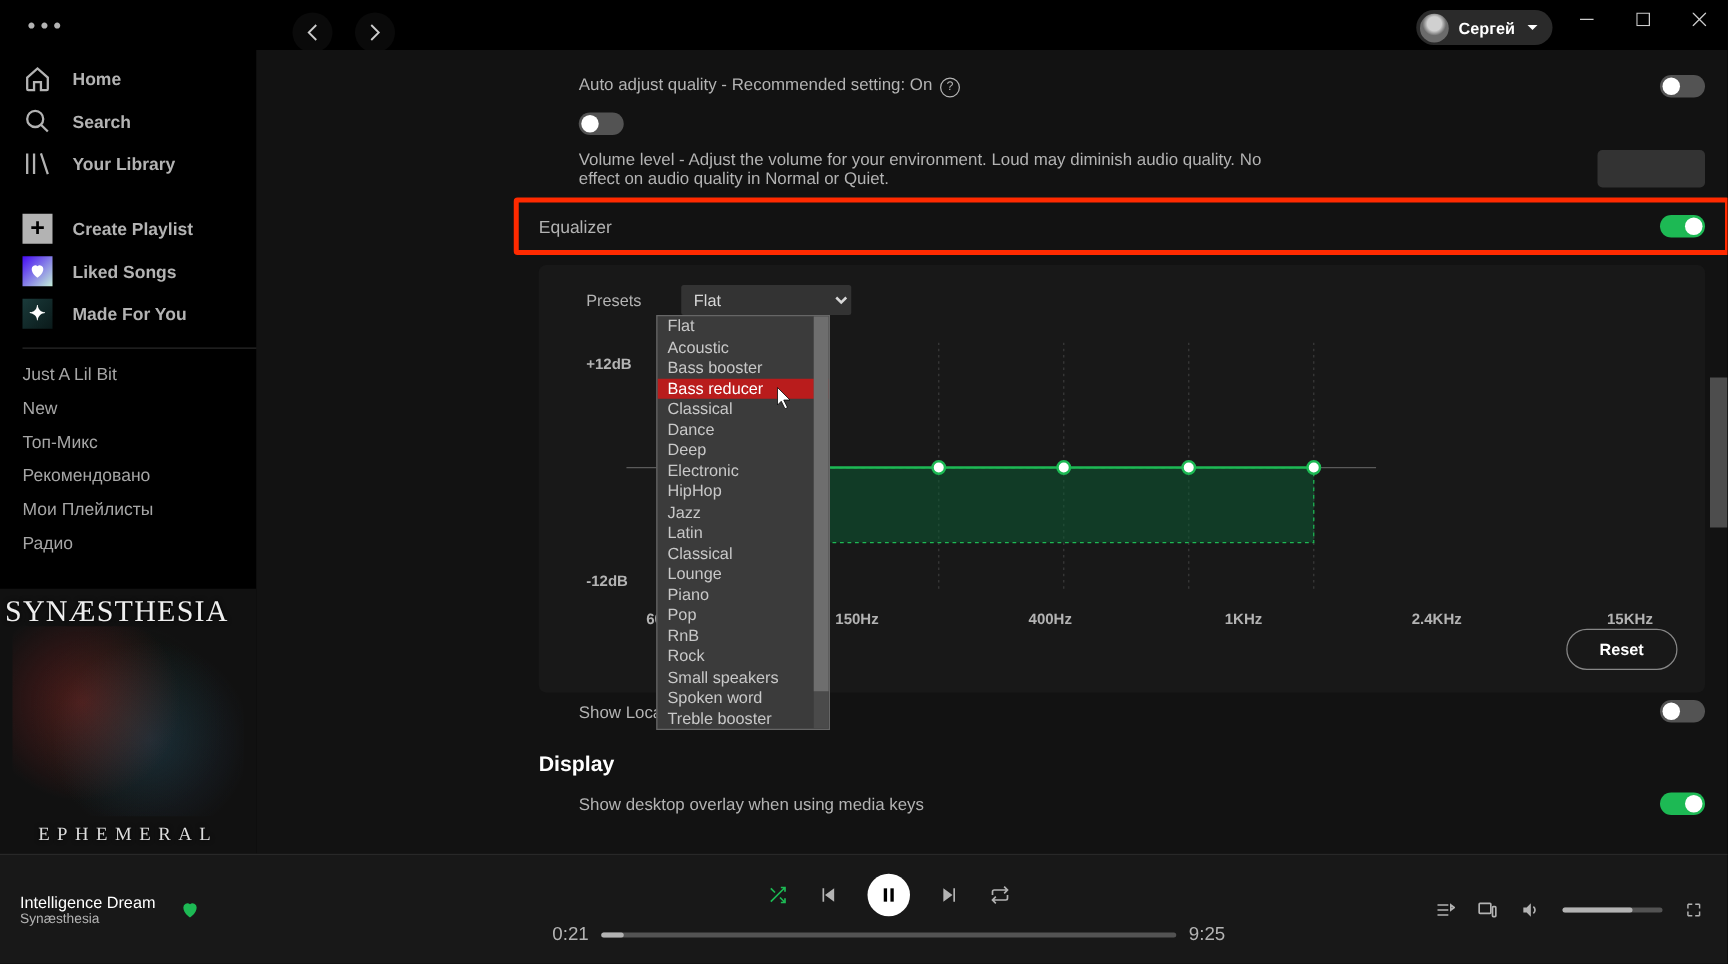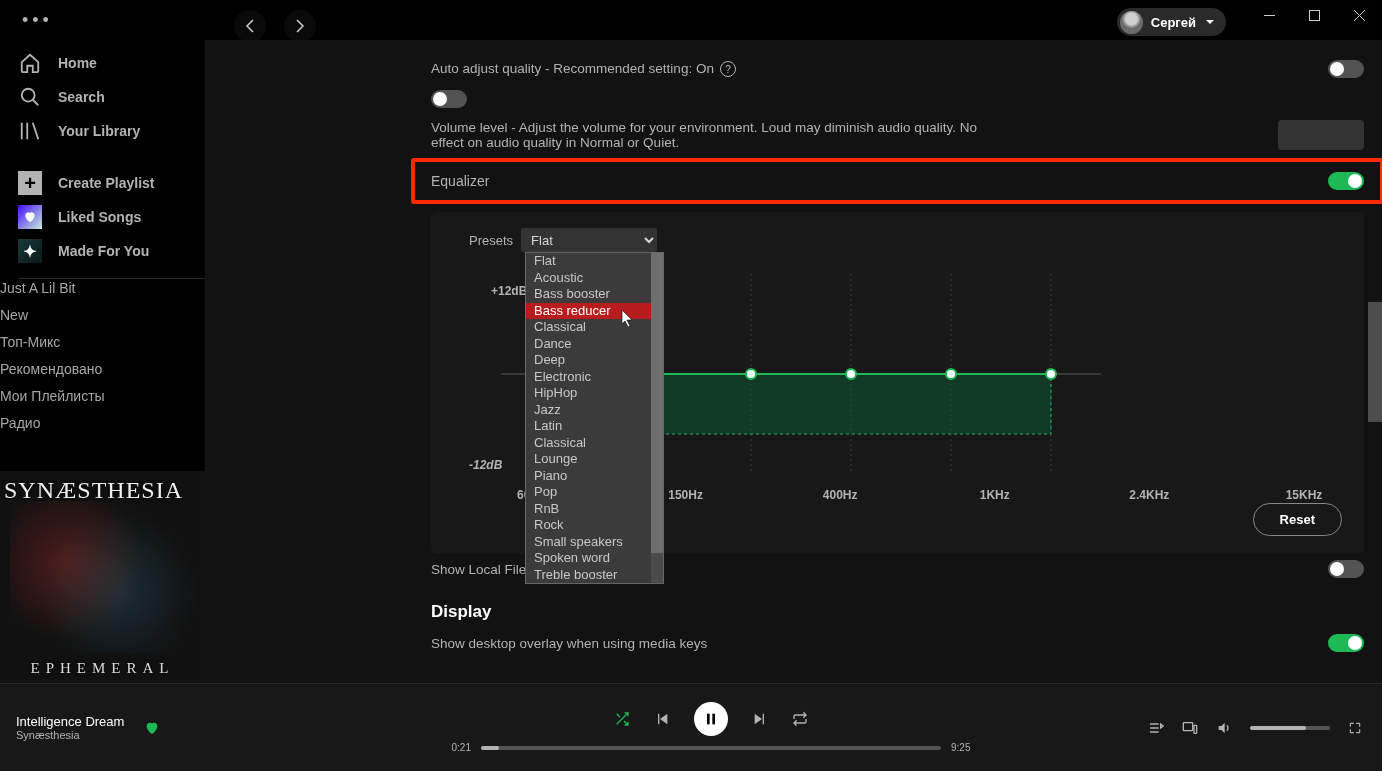--- a/index.html
+++ b/index.html
@@ -5,74 +5,74 @@
   * { margin:0; padding:0; box-sizing:border-box; font-family: -apple-system, "Segoe UI", Helvetica, Arial, sans-serif; }
   html,body { width:1382px; height:771px; background:#000; color:#b3b3b3; overflow:hidden; font-size:14px; }
   svg { display:block; }
 
   
   .titlebar { position:absolute; top:0; left:0; right:0; height:40px; background:#000; display:flex; align-items:center; }
   .titlebar .dots { margin-left:22px; color:#b3b3b3; font-size:18px; letter-spacing:4px; cursor:pointer;}
   .nav-btns { position:absolute; left:234px; top:10px; display:flex; gap:18px; }
   .nav-btns .circ { width:32px;height:32px;border-radius:50%;background:#0a0a0a;display:flex;align-items:center;justify-content:center;cursor:pointer;}
   .nav-btns svg { fill:#b3b3b3;}
-  .user-badge { position:absolute; right:156px; top:8px; height:28px; display:flex; align-items:center; background:#2a2a2a; border-radius:14px; padding:2px 10px 2px 3px; cursor:pointer;}
+  .user-badge { position:absolute; right:140px; top:8px; height:28px; display:flex; align-items:center; background:#2a2a2a; border-radius:14px; padding:2px 10px 2px 3px; cursor:pointer;}
   .user-badge .avatar { width:23px;height:23px;border-radius:50%;background:radial-gradient(circle at 50% 35%, #d0d0d0 30%, #6b6b6b 50%); margin-right:8px;}
   .user-badge .name { color:#fff; font-weight:700; font-size:13px;}
   .user-badge .chev { margin-left:8px; fill:#fff;}
   .wincontrols { position:absolute; right:0; top:0; height:30px; display:flex;}
   .wincontrols div { width:45px;height:30px;display:flex;align-items:center;justify-content:center;color:#ccc;cursor:pointer;}
 
   
   .sidebar { position:absolute; left:0; top:40px; width:240px; bottom:88px; background:#000; padding-top:6px; }
   .side-item { display:flex; align-items:center; height:34px; padding-left:18px; color:#b3b3b3; cursor:pointer; font-weight:700; font-size:14px;}
   .side-item .icon { width:24px; height:24px; margin-right:16px; display:flex; align-items:center; justify-content:center;}
   .side-block2 { margin-top:18px;}
   .side-block2 .sq { width:24px;height:24px;display:flex;align-items:center;justify-content:center;margin-right:16px;}
   .side-block2 .plus { background:#b3b3b3; color:#000; font-weight:700; font-size:20px; line-height:1;}
   .side-block2 .heart { background:linear-gradient(135deg,#450af5,#c4efd9);}
   .side-block2 .mfy { background:linear-gradient(135deg,#1a3a3a,#0a1a1a); color:#fff; font-size:16px;}
   .playlist-sep { height:1px; background:#282828; margin:10px 18px 8px;}
   .playlist-scroll { position:absolute; top:240px; left:0; right:0; bottom:212px; overflow:hidden;}
-  .playlist-scroll .pl { height:27px; display:flex; align-items:flex-start; justify-content:space-between; padding-right:18px; color:#a6a6a6; font-size:14px; cursor:pointer;}
+  .playlist-scroll .pl { height:27px; padding-left:18px; display:flex; align-items:flex-end; justify-content:space-between; padding-right:18px; color:#a6a6a6; font-size:14px; cursor:pointer;}
   .playlist-scroll .pl .chev { font-size:11px;color:#9a9a9a;}
   .pl-scrollbar { position:absolute; right:-2px; top:0; width:12px; height:100%; }
   .pl-scrollbar .thumb{ position:absolute;top:0;left:2px;width:8px;height:70px;background:#4d4d4d;}
   .album-art { position:absolute; left:0; bottom:0; width:205px; height:212px; background:#111;}
   .album-art .word1 { position:absolute; top:6px; left:4px; color:#eee; font-family:Georgia,serif; font-size:24px; letter-spacing:1px;text-shadow:0 0 4px #000;}
   .album-art .word2 { position:absolute; bottom:6px; left:0; right:0; text-align:center; color:#ddd; font-family:Georgia,serif; font-size:15px; letter-spacing:6px; text-shadow:0 0 4px #000;}
   .album-art .smear { position:absolute; inset:30px 10px 30px 10px; background:
       radial-gradient(circle at 30% 40%, rgba(200,60,60,0.3), transparent 50%),
       radial-gradient(circle at 60% 60%, rgba(60,90,120,0.35), transparent 55%),
       radial-gradient(circle at 50% 50%, rgba(30,60,40,0.4), transparent 65%);
       filter:contrast(1.2);
   }
 
   
   .main { position:absolute; left:205px; right:0; top:40px; bottom:88px; background:#121212; overflow:hidden;}
   .main-scrollbar { position:absolute; right:0; top:0; width:14px; height:100%; }
   .main-scrollbar .thumb { position:absolute; top:50%; height:120px; width:14px; background:#4d4d4d; transform:translateY(-50%);}
   .settings-col { position:absolute; left:226px; right:18px; top:0; bottom:0;}
 
-  .setting-row { display:flex; justify-content:space-between; align-items:center; padding:6px 0; font-size:13.5px; color:#b3b3b3;}
+  .setting-row { display:flex; justify-content:space-between; align-items:center; padding:6px 0; font-size:13.5px; color:#b3b3b3;margin-left:32px;}
   .setting-row .label { max-width:580px;}
   .toggle { width:36px; height:18px; border-radius:10px; position:relative; background:#535353; cursor:pointer; flex:none;}
   .toggle .knob { position:absolute; width:14px;height:14px;border-radius:50%;background:#fff; top:2px; left:2px;}
   .toggle.on { background:#1db954;}
   .toggle.on .knob { left:20px;}
 
   .q-icon { display:inline-flex; width:16px;height:16px; border:1.5px solid #b3b3b3; border-radius:50%; align-items:center; justify-content:center; font-size:10px; margin-left:6px; color:#b3b3b3;}
   .vol-select { width:86px; height:30px; background:#333; border-radius:4px;}
 
   .eq-highlight { border:4px solid #ff2a00; border-radius:3px; padding:10px 16px; margin:2px -20px 0 -20px; display:flex; justify-content:space-between; align-items:center;}
   .eq-highlight .label { color:#b3b3b3; font-size:14px;}
 
   
   .eq-block { background:#181818; border-radius:6px; margin-top:8px; padding:16px 20px 18px 38px; position:relative; height:342px;}
-  .eq-presets { display:flex; align-items:center; gap:8px;}
+  .eq-presets { display:flex; align-items:center; gap:32px;}
   .eq-presets .lbl { color:#b3b3b3; font-size:13px;}
   .eq-presets select { background:#333; color:#d8d8d8; border:none; height:24px; width:136px; font-size:13px; padding-left:6px; border-radius:2px;}
   .preset-dropdown { position:absolute; left:94px; top:40px; width:139px; background:#3b3b3b; border:1px solid #666; z-index:5; font-size:13px;}
   .preset-dropdown .inner { max-height:332px; overflow:hidden; position:relative;}
   .preset-dropdown .opt { padding:0 8px; height:16.5px; line-height:16.5px; color:#c8c8c8; cursor:pointer;}
   .preset-dropdown .opt.hl { background:#b91c1c; color:#fff;}
   .preset-dropdown .scrollbar { position:absolute; right:0; top:0; bottom:0; width:12px; background:#4a4a4a;}
   .preset-dropdown .scrollbar .thumb { position:absolute; top:0; width:12px; height:300px; background:#6e6e6e;}
   .cursor { position:absolute; left:190px; top:97px; z-index:6; pointer-events:none;}
 
@@ -87,21 +87,21 @@
   
   .player { position:absolute; left:0; right:0; bottom:0; height:88px; background:#181818; border-top:1px solid #282828; display:flex; align-items:center;}
   .pl-left { width:300px; padding-left:16px; display:flex; align-items:center;}
   .pl-left .tname { color:#fff; font-size:13px;}
   .pl-left .tartist { color:#b3b3b3; font-size:11px;}
   .pl-left .heart { margin-left:20px; cursor:pointer;}
   .pl-center { flex:1; display:flex; flex-direction:column; align-items:center; gap:6px;}
   .pl-center .controls { display:flex; align-items:center; gap:24px;}
   .pl-center .controls .ico { cursor:pointer;}
   .pl-center .playbtn { width:34px;height:34px;border-radius:50%;background:#fff;display:flex;align-items:center;justify-content:center;cursor:pointer;}
-  .pl-center .seek { display:flex; align-items:center; gap:10px; color:#b3b3b3; font-size:10px;}
+  .pl-center .seek { display:flex; align-items:center; gap:10px; color:#b3b3b3; font-size:15px;}
   .pl-center .seek .bar { width:460px;height:4px;background:#535353;border-radius:2px;position:relative;}
   .pl-center .seek .bar .prog { position:absolute;left:0;top:0;bottom:0;width:4%;background:#b3b3b3;border-radius:2px;}
   .pl-right { width:260px; display:flex; align-items:center; justify-content:flex-end; gap:18px; padding-right:20px;}
   .pl-right .ico { cursor:pointer;}
   .pl-right .volbar { width:80px; height:4px; background:#535353; border-radius:2px; position:relative;}
   .pl-right .volbar .prog { position:absolute;left:0;top:0;bottom:0;width:70%;background:#b3b3b3;border-radius:2px;}
 
 </style>
 </head>
 <body>
@@ -290,22 +290,22 @@
             <div class="opt">Treble booster</div>
             <div class="scrollbar">
               <div class="thumb"></div>
             </div>
         </div>
       </div>
       <svg class="cursor" width="16" height="18" viewBox="0 0 16 18">
         <path d="M1 1l0 14 3-3 3 6 2-1-3-6 5 0z" fill="#fff" stroke="#000" stroke-width="0.6"></path>
       </svg>
 
-      <span class="eq-ylabel" style="top:72px;margin-left:22px;">+12dB</span>
-      <span class="eq-ylabel" style="top:246px;font-style:italic;">-12dB</span>
+      <span class="eq-ylabel" style="top:72px;">+12dB</span>
+      <span class="eq-ylabel" style="top:246px;">-12dB</span>
       <svg class="eq-graph" viewBox="0 0 600 200" preserveAspectRatio="none">
         <line x1="0" y1="100" x2="600" y2="100" stroke="#5a5a5a" stroke-width="1"></line>
         <g stroke="#3a3a3a" stroke-dasharray="2 3">
           <line x1="50" y1="0" x2="50" y2="200"></line>
             <line x1="150" y1="0" x2="150" y2="200"></line>
             <line x1="250" y1="0" x2="250" y2="200"></line>
             <line x1="350" y1="0" x2="350" y2="200"></line>
             <line x1="450" y1="0" x2="450" y2="200"></line>
             <line x1="550" y1="0" x2="550" y2="200"></line>
         </g>

